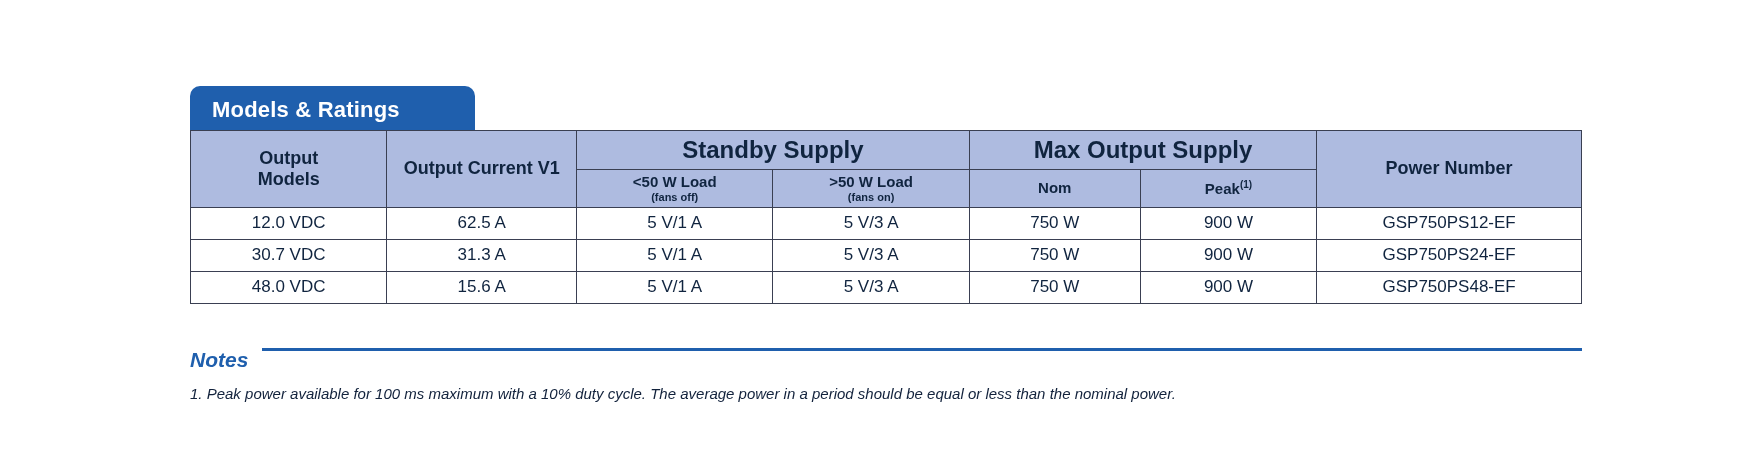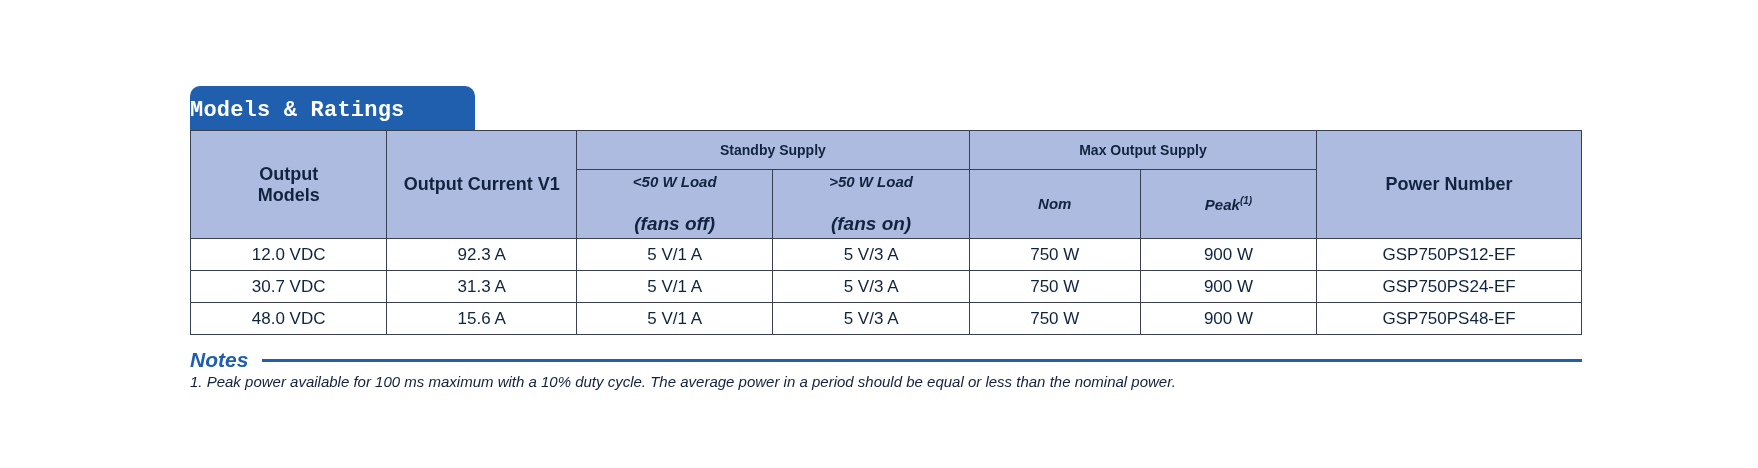--- a/index.html
+++ b/index.html
@@ -26,22 +26,22 @@
   .section-tab {
     position: absolute;
     left: 190px;
     top: 86px;
     width: 285px;
     height: 48px;
     background: #1f5fad;
     border-radius: 10px 10px 0 0;
     display: flex;
     align-items: center;
+    padding-left: 22px;
     box-sizing: border-box;
-    font-family: Liberation Mono, monospace;
   }
   .section-tab-label {
     color: #ffffff;
     font-size: 22px;
     font-weight: bold;
     letter-spacing: 0.2px;
   }
 
   
   .table-wrap {
@@ -65,29 +65,27 @@
   table.spec thead th {
     background: #aebbe0;
     font-weight: bold;
     padding: 4px 2px;
   }
   .th-tall { height: 34px; }
   .th-sub {
     font-size: 15px;
     line-height: 1.1;
     padding: 3px 2px;
-    font-style: italic;
   }
   .th-sub .sub-small {
     display: block;
-    font-size: 19px;
-    font-weight: bold;
-    margin-top: 23px;
-  }
-  .th-group { height: 30px; font-size: 14px; }
+    font-size: 11px;
+    font-weight: bold;
+  }
+  .th-group { height: 30px; font-size: 24px; }
   .th-main { font-size: 18px; }
   sup { font-size: 10px; vertical-align: super; }
 
   table.spec tbody td {
     background: #ffffff;
     height: 29px;
     font-size: 17px;
     padding: 1px 2px;
   }
 
@@ -102,36 +100,37 @@
 
   
   .notes {
     position: absolute;
     left: 190px;
     top: 348px;
     width: 1392px;
   }
   .notes-head {
     display: flex;
-    align-items: center;
+    align-items: flex-start;
     gap: 14px;
   }
   .notes-title {
     color: #1f5fad;
     font-weight: bold;
     font-style: italic;
     font-size: 21px;
     white-space: nowrap;
   }
   .notes-rule {
     flex: 1 1 auto;
     height: 3px;
     background: #1f5fad;
   }
   .notes-body {
+    margin-top: 12px;
     font-style: italic;
     font-size: 15px;
     color: #12223c;
     line-height: 1.3;
   }
 </style>
 </head>
 <body>
 
 <div class="page">
@@ -173,21 +172,21 @@
           </th>
           <th class="th-sub">Nom</th>
           <th class="th-sub">
             <span>Peak</span><sup>(1)</sup>
           </th>
         </tr>
       </thead>
       <tbody>
         <tr>
           <td>12.0 VDC</td>
-          <td>92.3 A</td>
+          <td>62.5 A</td>
           <td>5 V/1 A</td>
           <td>5 V/3 A</td>
           <td>750 W</td>
           <td>900 W</td>
           <td>GSP750PS12-EF</td>
         </tr>
         <tr>
           <td>30.7 VDC</td>
           <td>31.3 A</td>
           <td>5 V/1 A</td>

